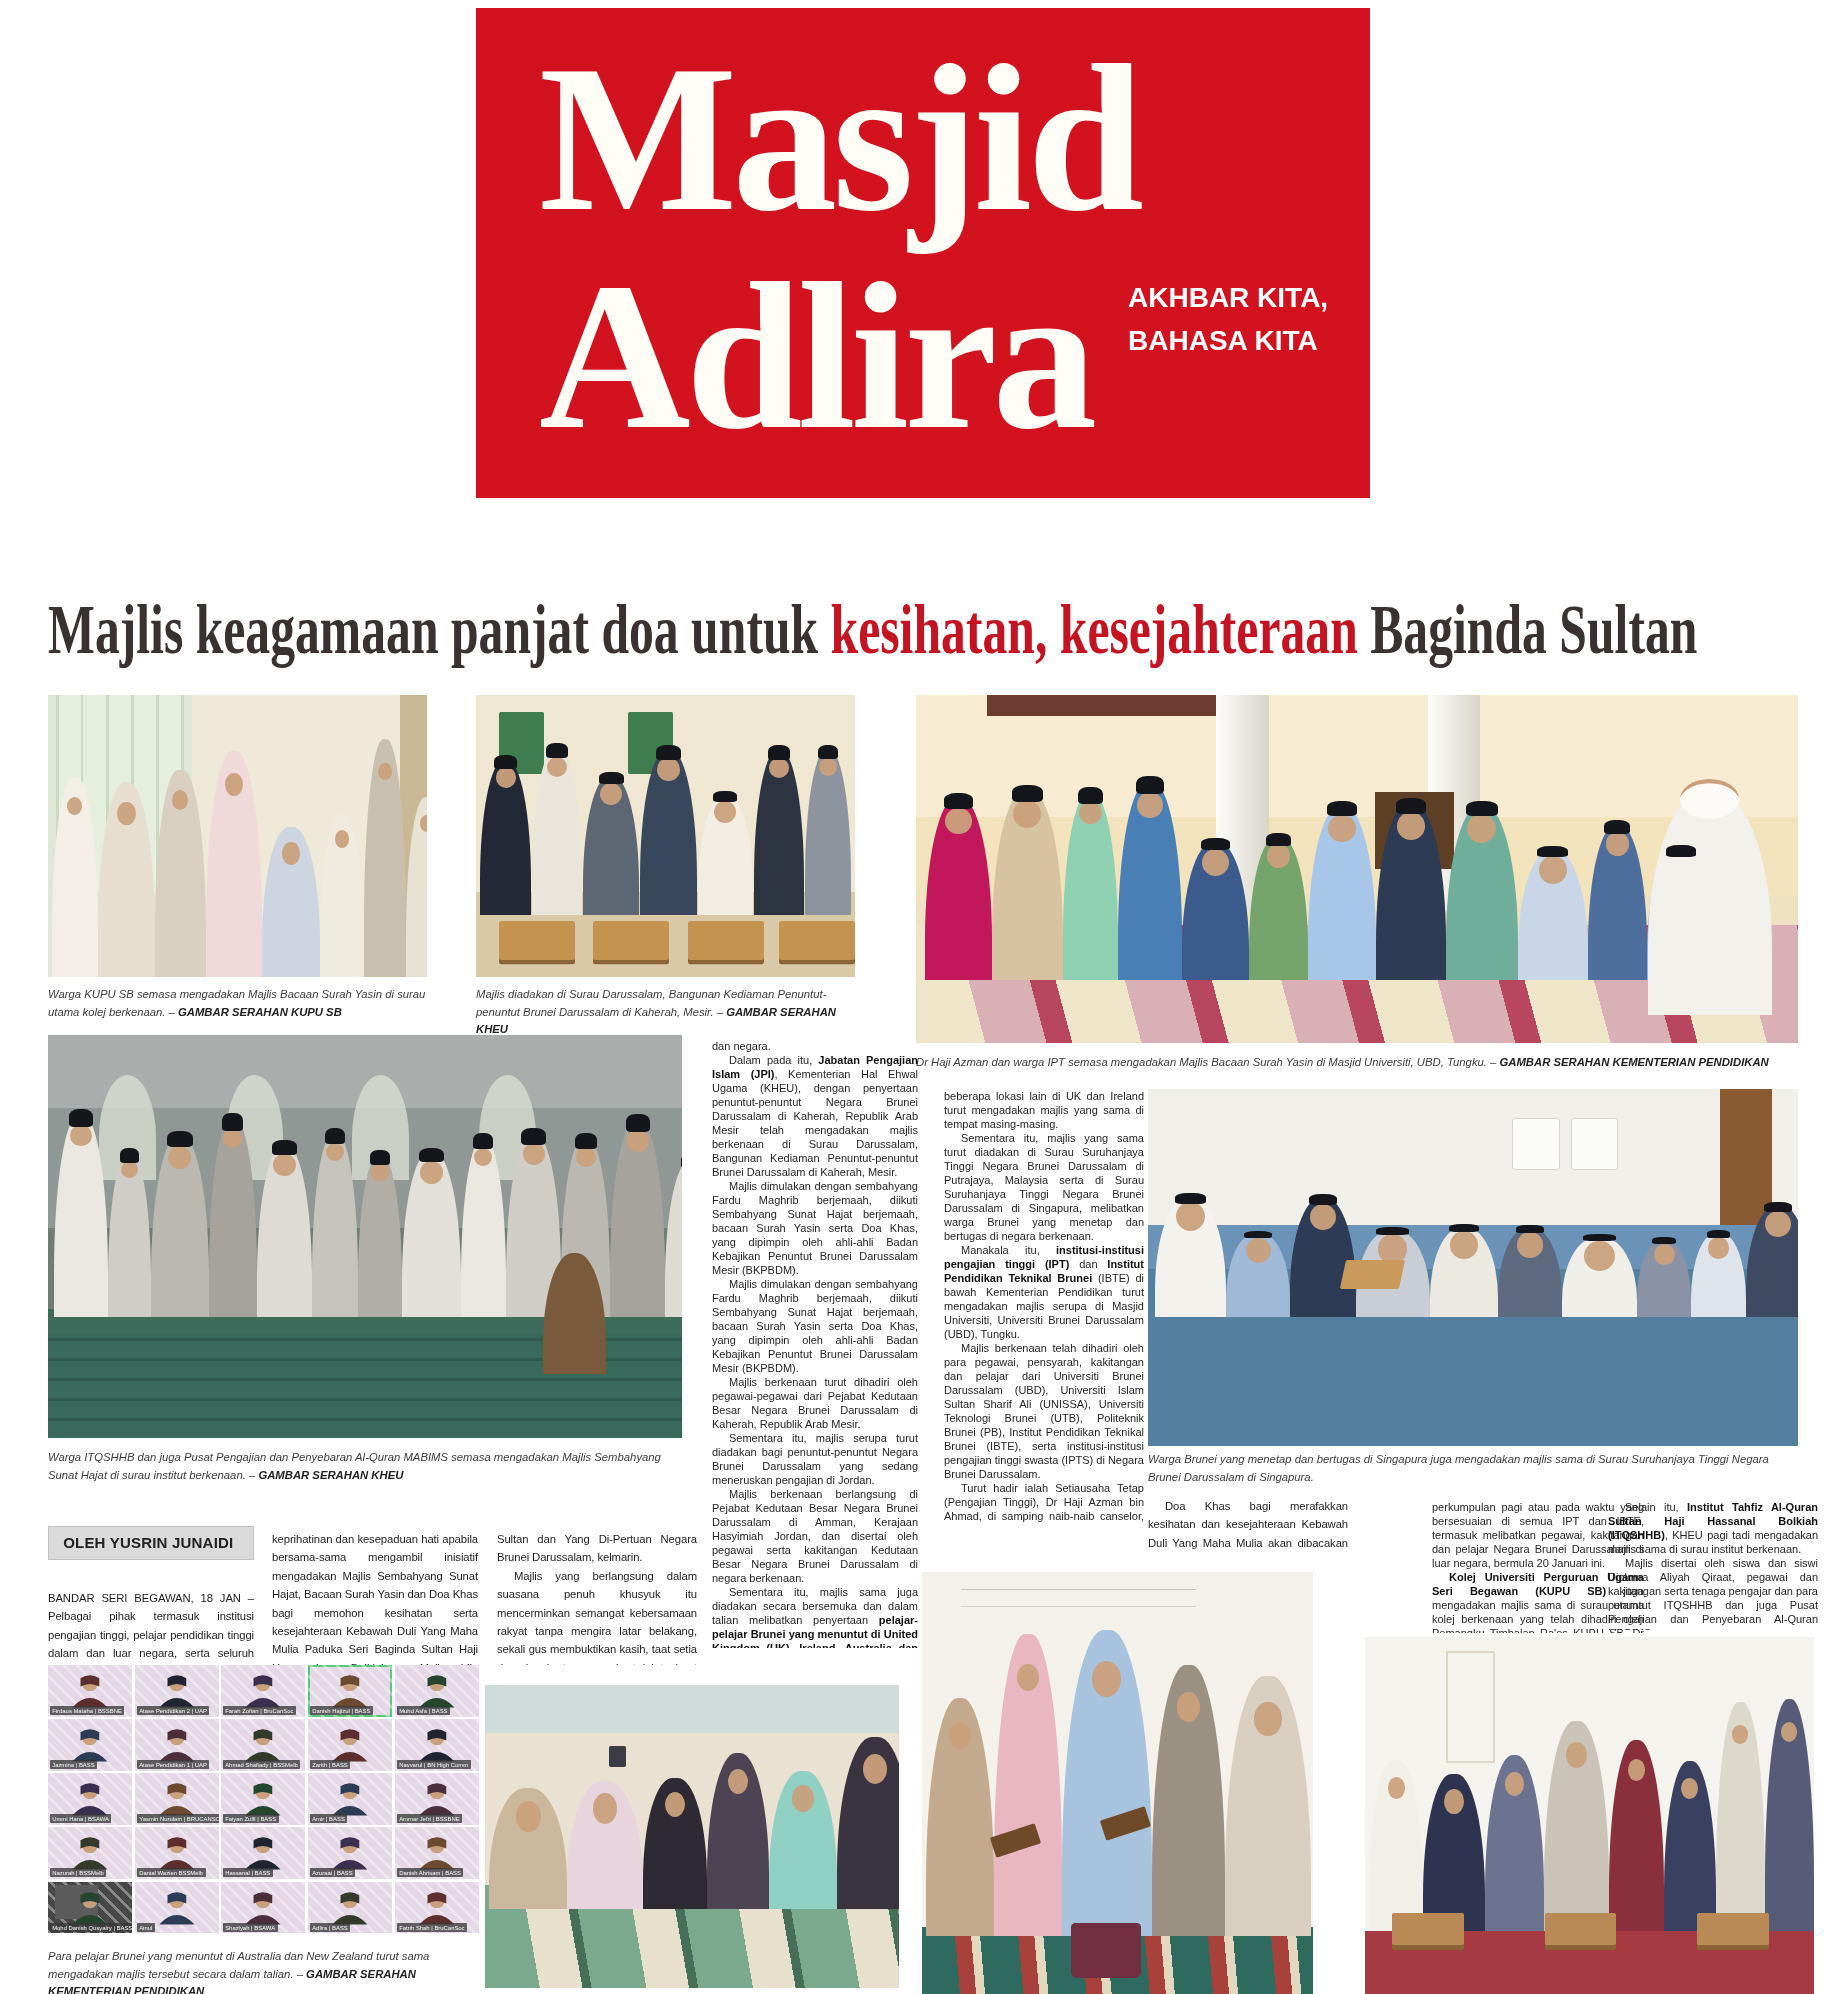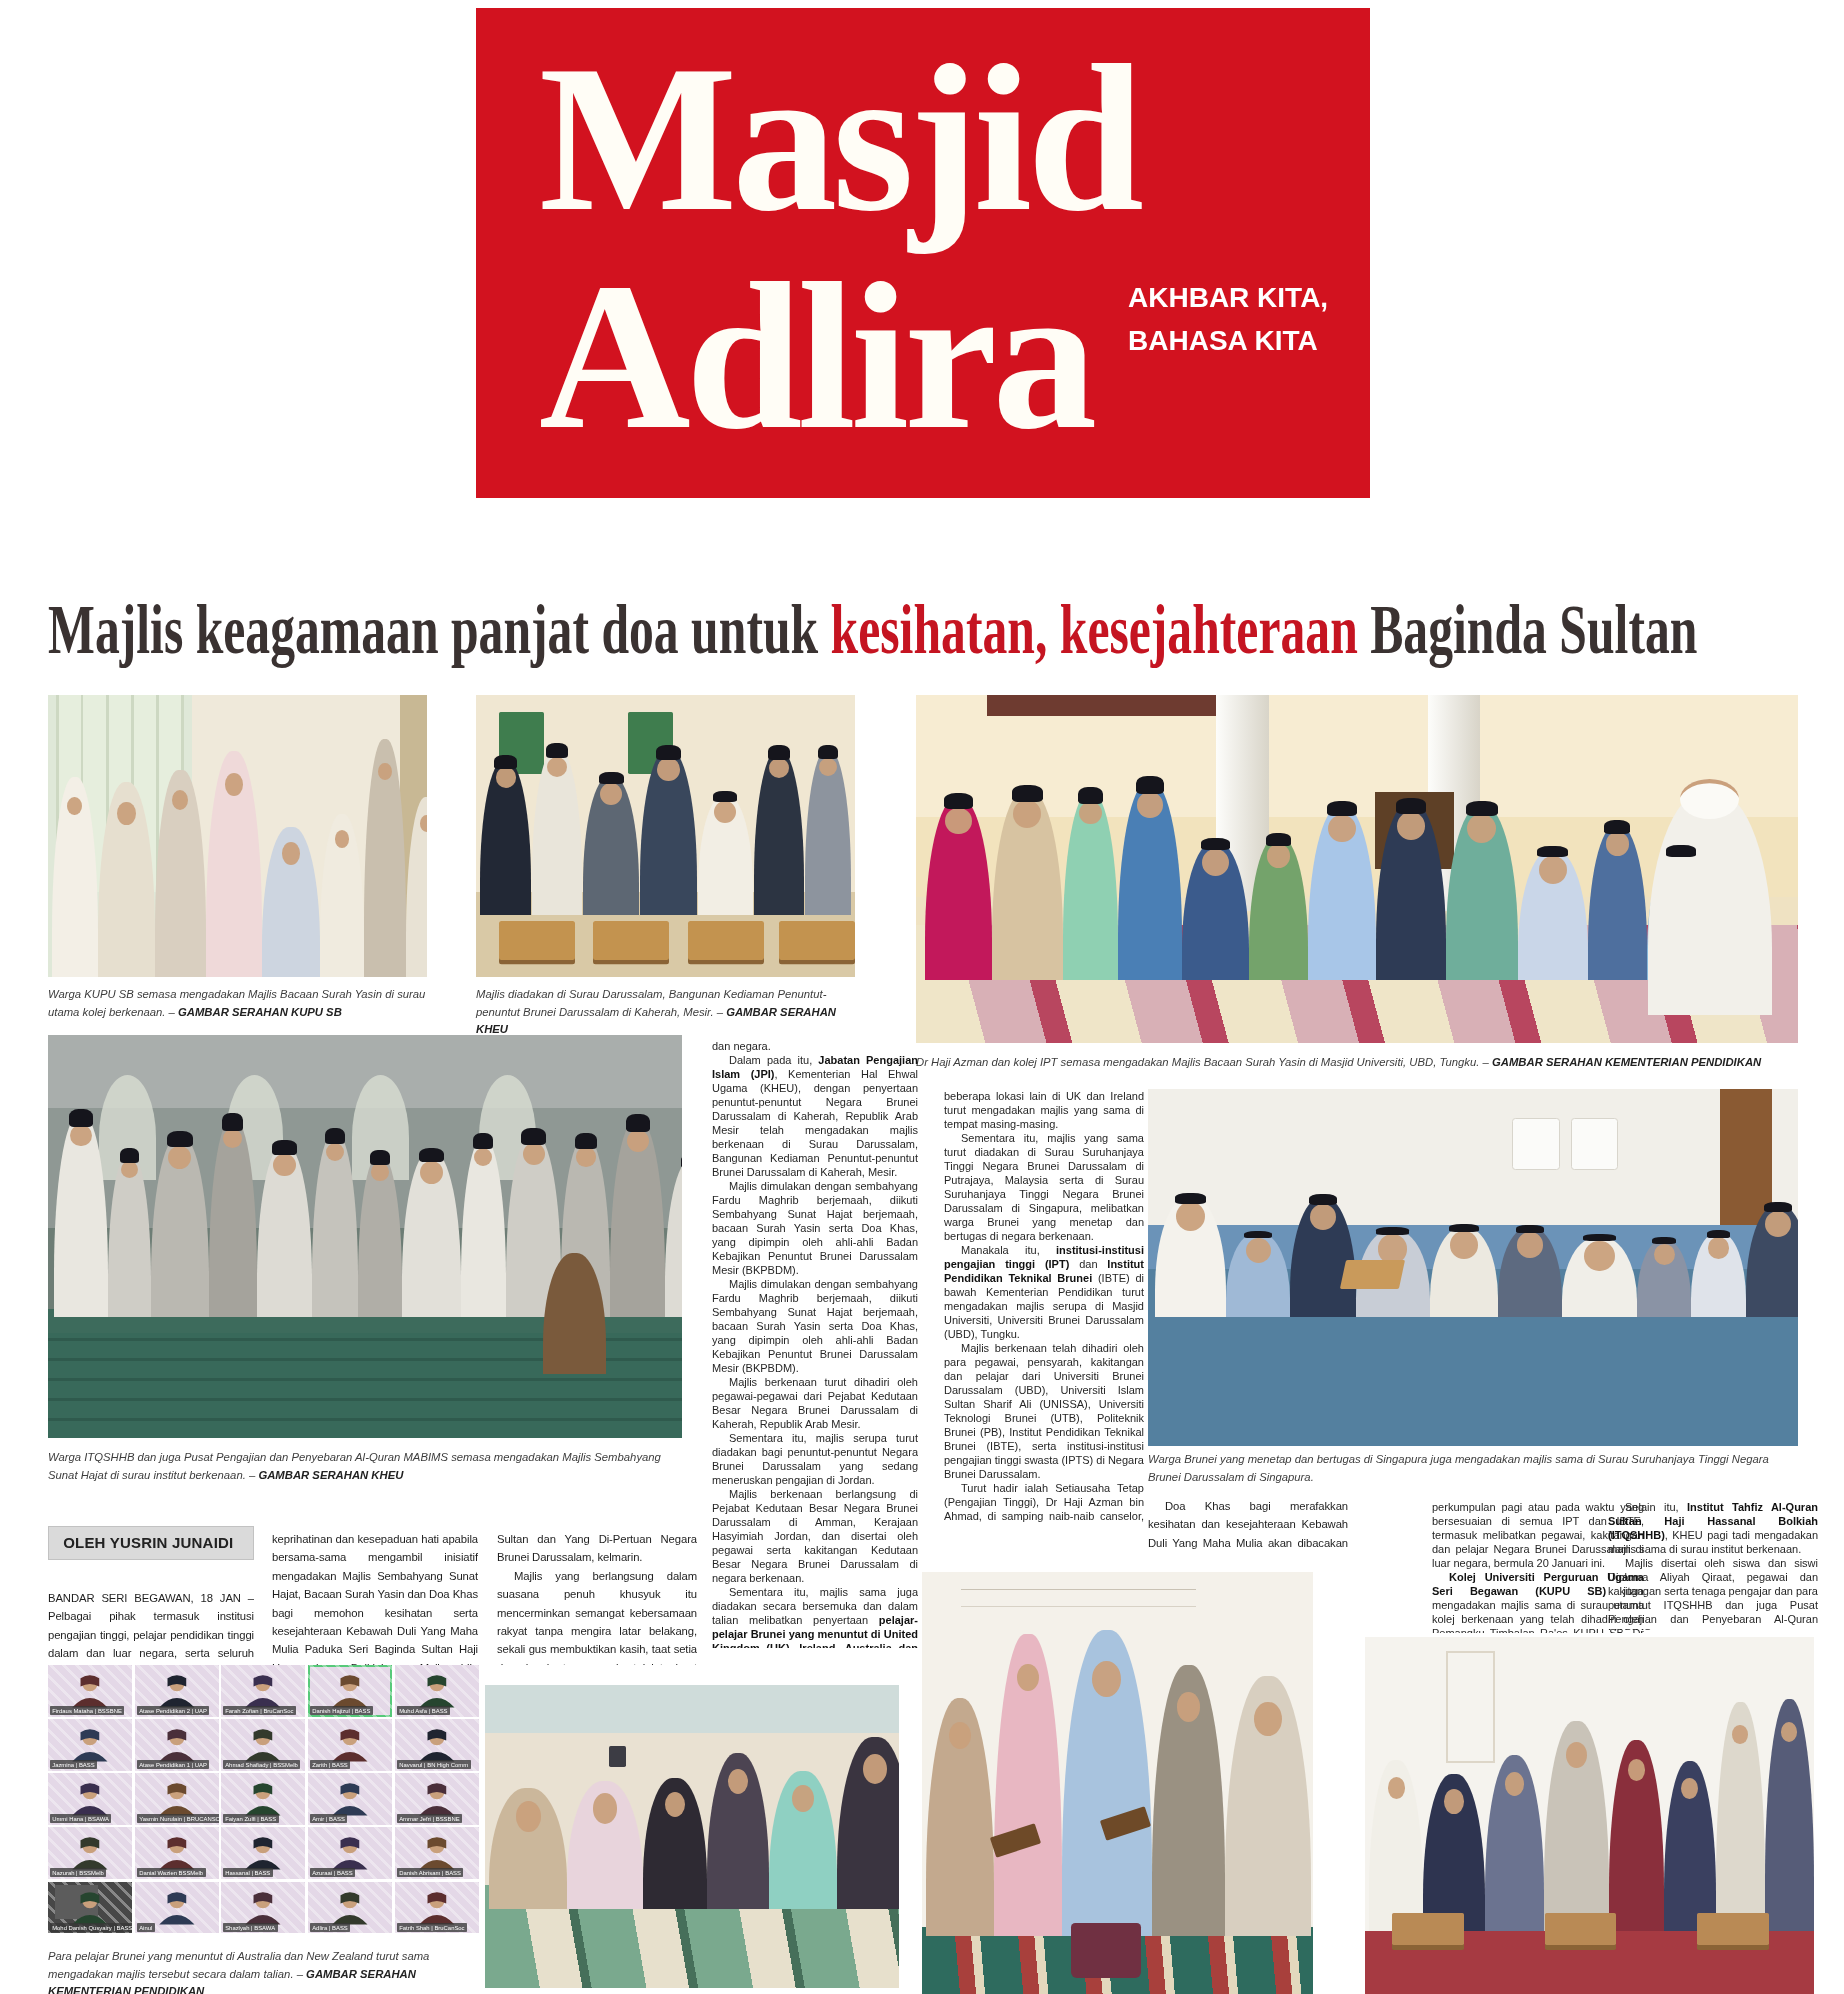--- a/index.html
+++ b/index.html
@@ -198,21 +198,21 @@
     <div class="layer imam"></div>
   </div>
 
   <div class="caption abs" style="left:48px;top:986px;width:379px;">
     <span>Warga KUPU SB semasa mengadakan Majlis Bacaan Surah Yasin di surau utama kolej berkenaan. – </span><b>GAMBAR SERAHAN KUPU SB</b>
   </div>
   <div class="caption abs" style="left:476px;top:986px;width:379px;">
     <span>Majlis diadakan di Surau Darussalam, Bangunan Kediaman Penuntut-penuntut Brunei Darussalam di Kaherah, Mesir. – </span><b>GAMBAR SERAHAN KHEU</b>
   </div>
   <div class="caption abs nowrapcap" style="left:916px;top:1054px;width:882px;">
-    <span>Dr Haji Azman dan kolej IPT semasa mengadakan Majlis Bacaan Surah Yasin di Masjid Universiti, UBD, Tungku. – </span><b>GAMBAR SERAHAN KEMENTERIAN PENDIDIKAN</b>
+    <span>Dr Haji Azman dan warga IPT semasa mengadakan Majlis Bacaan Surah Yasin di Masjid Universiti, UBD, Tungku. – </span><b>GAMBAR SERAHAN KEMENTERIAN PENDIDIKAN</b>
   </div>
 
   <div id="photoD" class="photo songkok">
     <div class="layer arch" style="left:8%;"></div>
     <div class="layer arch" style="left:28%;"></div>
     <div class="layer arch" style="left:48%;"></div>
     <div class="layer arch" style="left:68%;"></div>
     <div class="layer carpet"></div>
     <div class="crowd" style="bottom:30%;height:55%;">
         <span class="person" style="height: 91.3%; width: 8.6%; background: rgb(233, 231, 224);"></span>

